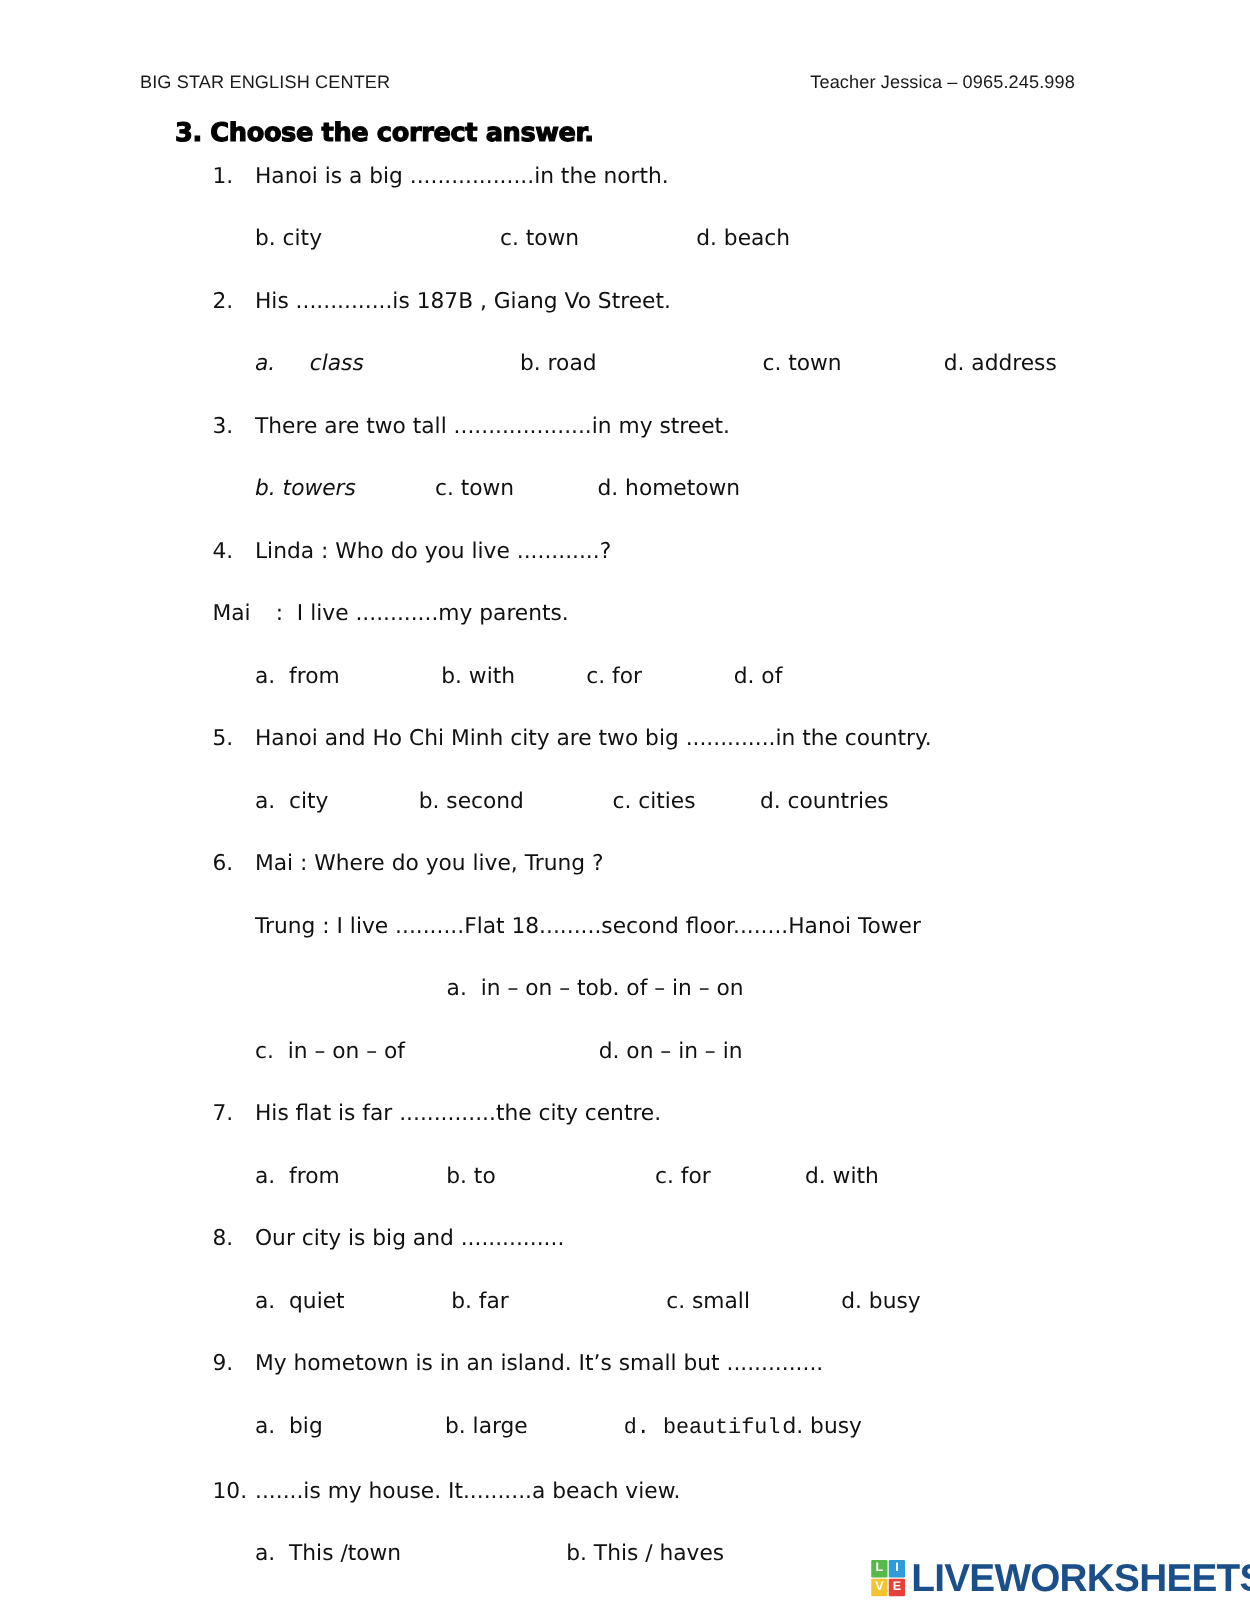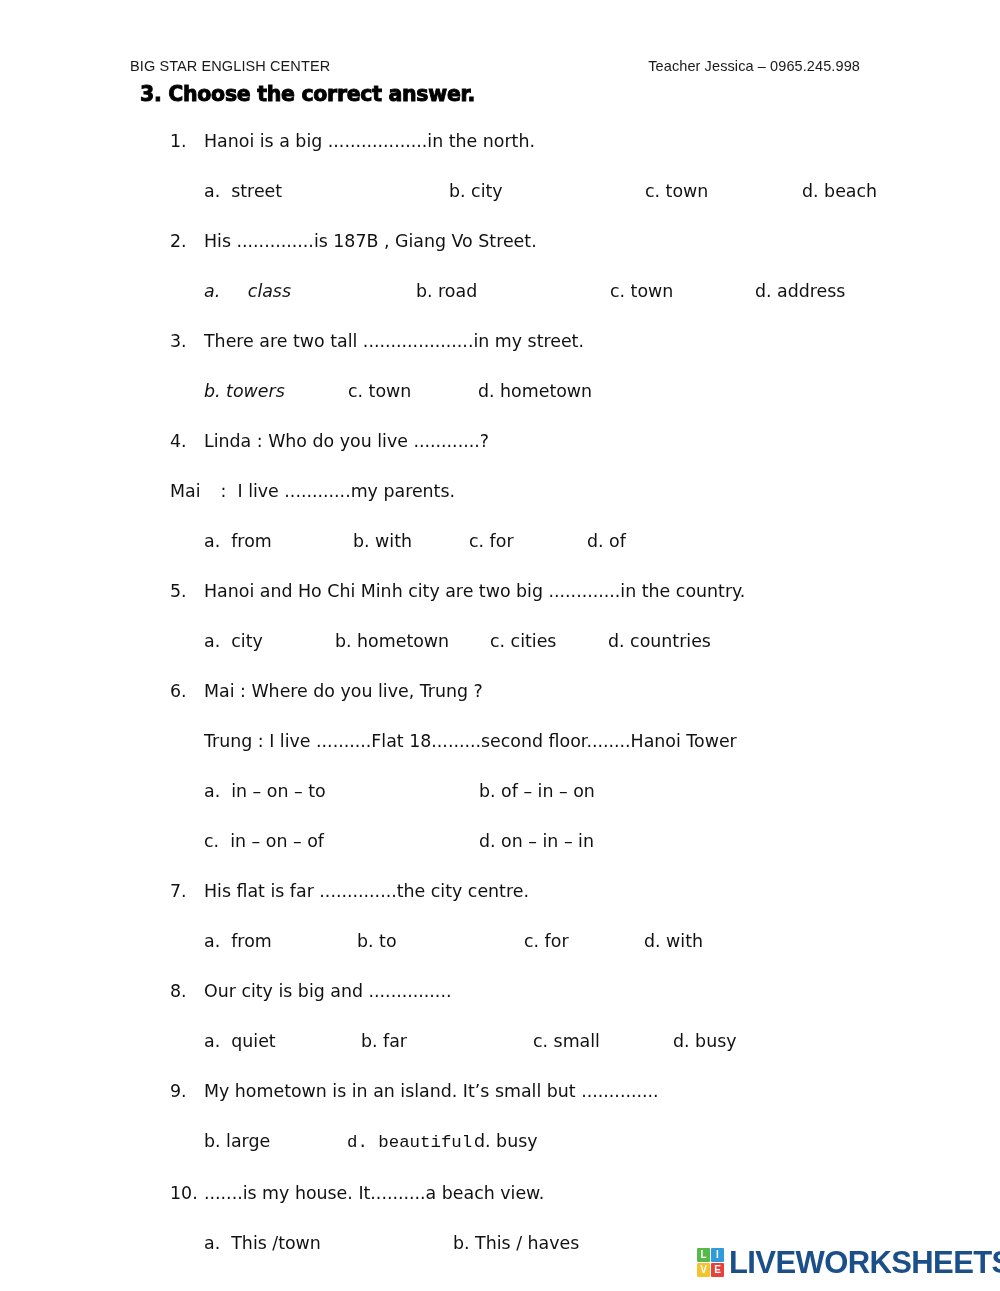--- a/index.html
+++ b/index.html
@@ -30,29 +30,28 @@
     top: 58px;
     left: 112px;
     right: 112px;
     display: flex;
     justify-content: space-between;
     align-items: baseline;
     font-size: 14.5px;
     font-weight: 400;
     letter-spacing: 0.1px;
     color: #1a1a1a;
-    margin-left: 18px;
   }
   .header-left { white-space: nowrap; }
   .header-right { white-space: nowrap; margin-right: 28px; }
 
   
   .section-title {
     position: absolute;
-    top: 82px;
+    top: 94px;
     left: 140px;
     font-family: "DejaVu Sans", sans-serif;
     font-size: 20.5px;
     font-weight: 700;
     letter-spacing: -0.3px;
     color: #000;
     white-space: nowrap;
     -webkit-text-stroke: 0.9px #000;
   }
 
@@ -146,56 +145,56 @@
   <div class="header-row">
     <span class="header-left">BIG STAR ENGLISH CENTER</span>
     <span class="header-right">Teacher Jessica – 0965.245.998</span>
   </div>
 
   <div class="section-title">3.  Choose the correct answer.</div>
 
   <div class="qlist">
       <div class="question">
         <div class="qline"><span class="qnum">1.</span><span class="qtext">Hanoi is a big ..................in the north.</span></div>
-        <div class="optline"><span class="opt" style="width: 245px;">a.  street</span><span class="opt" style="width: 196px;">b. city</span><span class="opt" style="width: 157px;">c. town</span><span class="opt">d. beach</span></div>
+        <div class="optline"><span class="opt" style="width: 196px;">b. city</span><span class="opt" style="width: 157px;">c. town</span><span class="opt">d. beach</span></div>
       </div>
       <div class="question">
         <div class="qline"><span class="qnum">2.</span><span class="qtext">His ..............is 187B , Giang Vo Street.</span></div>
         <div class="optline"><span class="opt" style="width: 212px; font-style: italic;">a.     class</span><span class="opt" style="width: 194px;">b. road</span><span class="opt" style="width: 145px;">c. town</span><span class="opt">d. address</span></div>
       </div>
       <div class="question">
         <div class="qline"><span class="qnum">3.</span><span class="qtext">There are two tall ....................in my street.</span></div>
         <div class="optline"><span class="opt" style="width: 144px; font-style: italic;">b. towers</span><span class="opt" style="width: 130px;">c. town</span><span class="opt">d. hometown</span></div>
       </div>
       <div class="question">
         <div class="qline"><span class="qnum">4.</span><span class="qtext">Linda : Who do you live ............?</span></div>
         <div class="qline cont"><span class="qnum">Mai</span><span class="qtext">   :  I live ............my parents.</span></div>
         <div class="optline"><span class="opt" style="width: 149px;">a.  from</span><span class="opt" style="width: 116px;">b. with</span><span class="opt" style="width: 118px;">c. for</span><span class="opt">d. of</span></div>
       </div>
       <div class="question">
         <div class="qline"><span class="qnum">5.</span><span class="qtext">Hanoi and Ho Chi Minh city are two big .............in the country.</span></div>
-        <div class="optline"><span class="opt" style="width: 131px;">a.  city</span><span class="opt" style="width: 155px;">b. hometown</span><span class="opt" style="width: 118px;">c. cities</span><span class="opt">d. countries</span></div>
+        <div class="optline"><span class="opt" style="width: 131px;">a.  city</span><span class="opt" style="width: 155px;">b. second</span><span class="opt" style="width: 118px;">c. cities</span><span class="opt">d. countries</span></div>
       </div>
       <div class="question">
         <div class="qline"><span class="qnum">6.</span><span class="qtext">Mai : Where do you live, Trung ?</span></div>
         <div class="qline cont"><span class="qnum"></span><span class="qtext">Trung : I live ..........Flat 18.........second floor........Hanoi Tower</span></div>
-        <div class="optline"><span class="opt" style="width: 275px;">a.  in – on – to</span><span class="opt">b. of – in – on</span></div>
+        <div class="optline"><span class="opt" style="width: 275px; text-align: right;">a.  in – on – to</span><span class="opt">b. of – in – on</span></div>
         <div class="optline"><span class="opt" style="width: 275px;">c.  in – on – of</span><span class="opt">d. on – in – in</span></div>
       </div>
       <div class="question">
         <div class="qline"><span class="qnum">7.</span><span class="qtext">His flat is far ..............the city centre.</span></div>
         <div class="optline"><span class="opt" style="width: 153px;">a.  from</span><span class="opt" style="width: 167px;">b. to</span><span class="opt" style="width: 120px;">c. for</span><span class="opt">d. with</span></div>
       </div>
       <div class="question">
         <div class="qline"><span class="qnum">8.</span><span class="qtext">Our city is big and ...............</span></div>
         <div class="optline"><span class="opt" style="width: 157px;">a.  quiet</span><span class="opt" style="width: 172px;">b. far</span><span class="opt" style="width: 140px;">c. small</span><span class="opt">d. busy</span></div>
       </div>
       <div class="question">
         <div class="qline"><span class="qnum">9.</span><span class="qtext">My hometown is in an island. It’s small but ..............</span></div>
-        <div class="optline"><span class="opt" style="width: 143px;">b. large</span><span class="opt" style="width: 127px; font-family: Liberation Mono, monospace;">d. beautiful</span><span class="opt">d. busy</span></div>
+        <div class="optline"><span class="opt" style="width: 152px;">a.  big</span><span class="opt" style="width: 143px;">b. large</span><span class="opt" style="width: 127px; font-family: Liberation Mono, monospace;">d. beautiful</span><span class="opt">d. busy</span></div>
       </div>
       <div class="question">
         <div class="qline"><span class="qnum">10.</span><span class="qtext">.......is my house. It..........a beach view.</span></div>
         <div class="optline"><span class="opt" style="width: 249px;">a.  This /town</span><span class="opt">b. This / haves</span></div>
       </div>
     </div>
 
   <div class="lw-logo">
     <div class="lw-tiles">
         <div class="lw-tile" style="background: rgb(87, 185, 71);">L</div>

